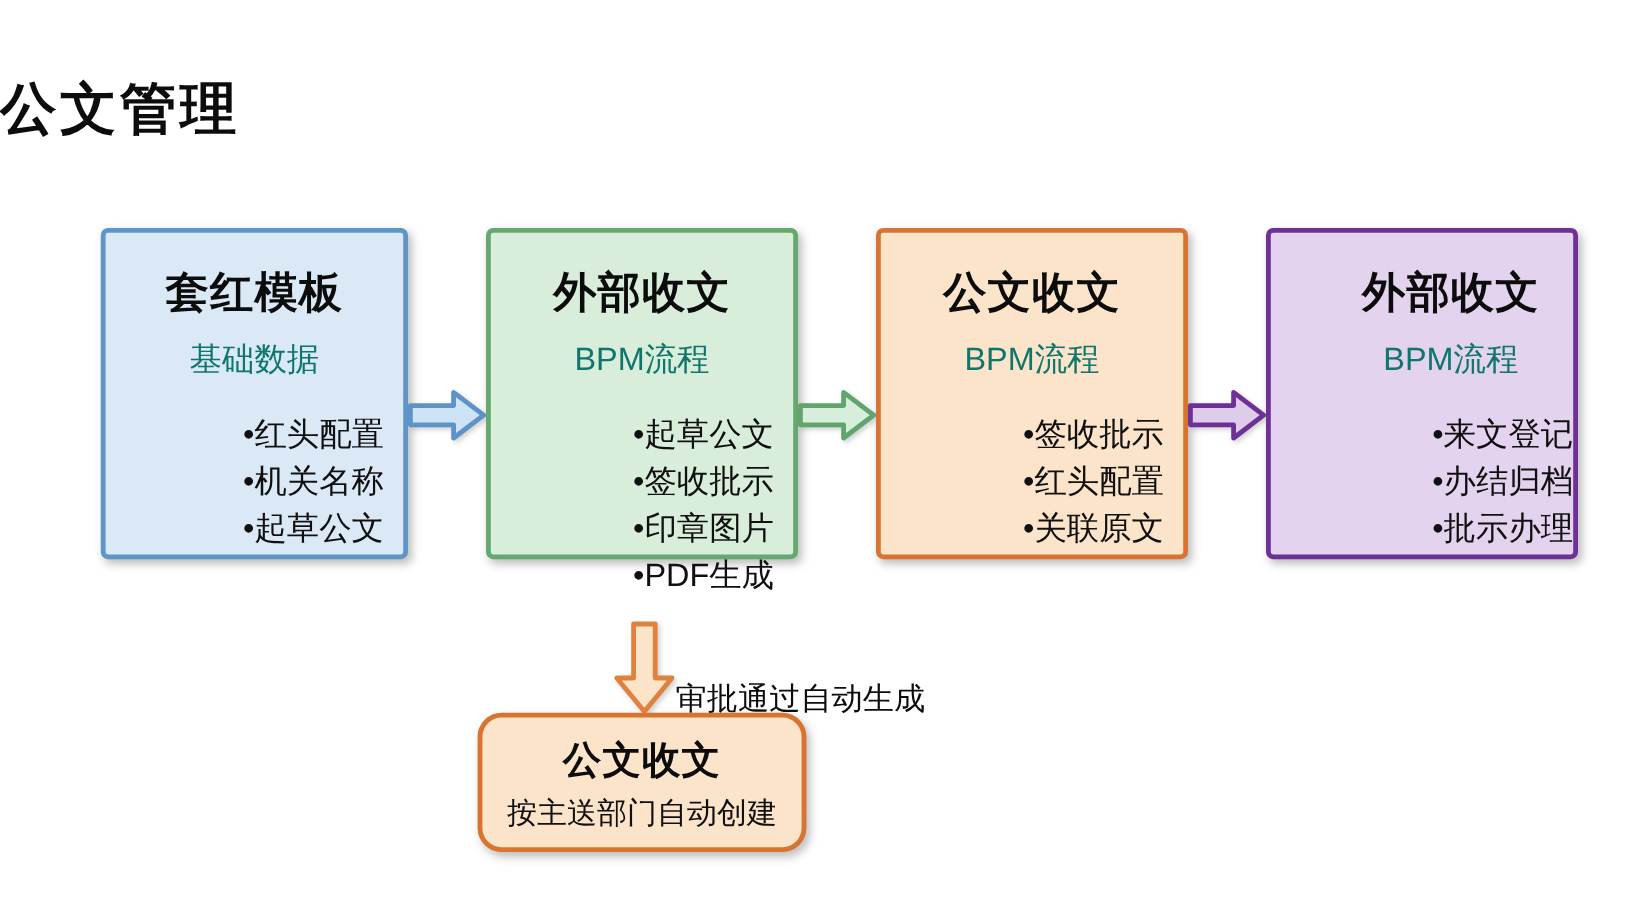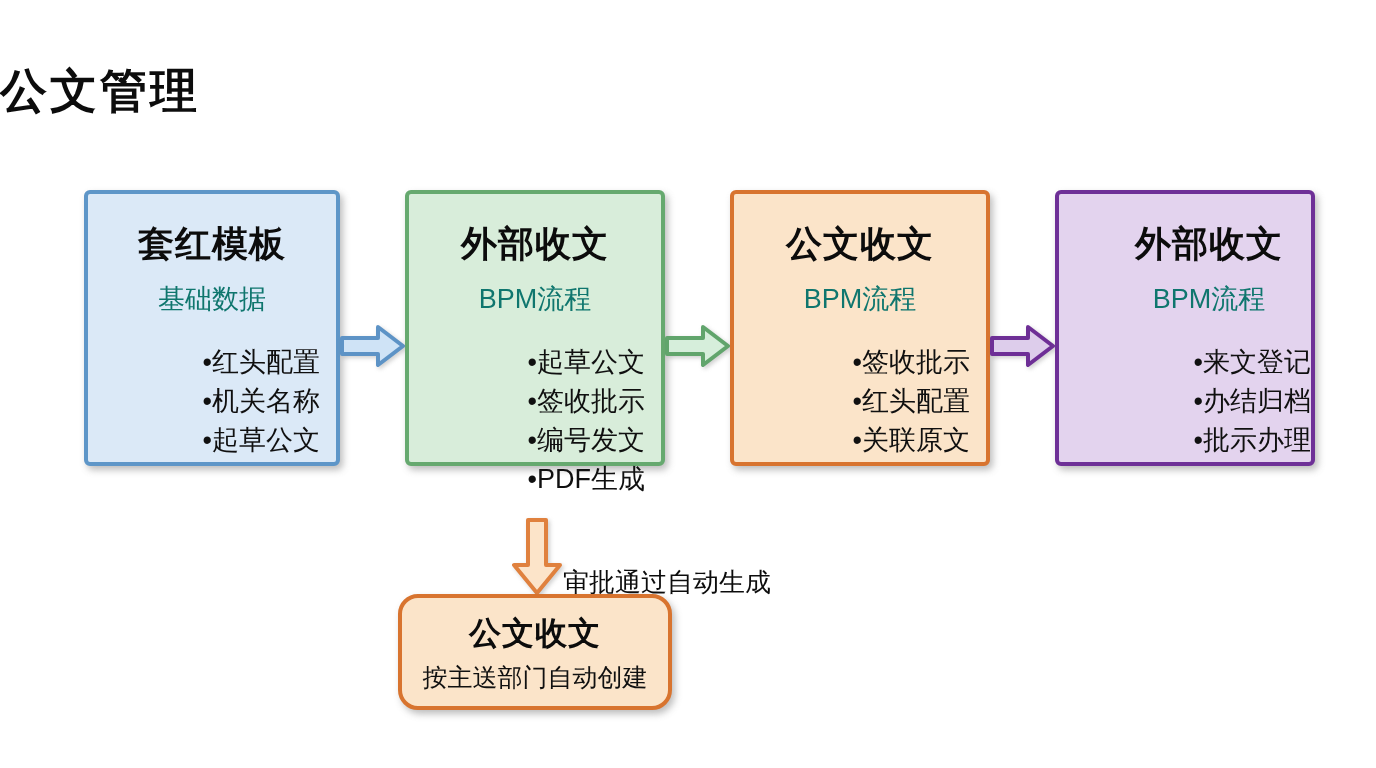--- a/index.html
+++ b/index.html
@@ -81,21 +81,21 @@
       <polygon class="arrow-shape" points="2,15 38,15 38,4 63,23 38,42 38,31 2,31" style="fill: rgb(207, 227, 246); stroke: rgb(93, 147, 198);"></polygon>
     </svg>
   </div>
 
   <section class="box box-2" style="background-color: rgb(216, 237, 218); border-color: rgb(102, 169, 111);">
     <h2 class="box-title">外部收文</h2>
     <div class="box-subtitle">BPM流程</div>
     <ul class="box-list">
       <li>起草公文</li>
       <li>签收批示</li>
-      <li>编号发文</li>
+      <li>印章图片</li>
       <li>PDF生成</li>
     </ul>
   </section>
 
   <div class="arrow-right arrow-2">
     <svg viewBox="0 0 66 46" xmlns="http://www.w3.org/2000/svg">
       <polygon class="arrow-shape" points="2,15 38,15 38,4 63,23 38,42 38,31 2,31" style="fill: rgb(214, 238, 219); stroke: rgb(97, 165, 108);"></polygon>
     </svg>
   </div>
 

